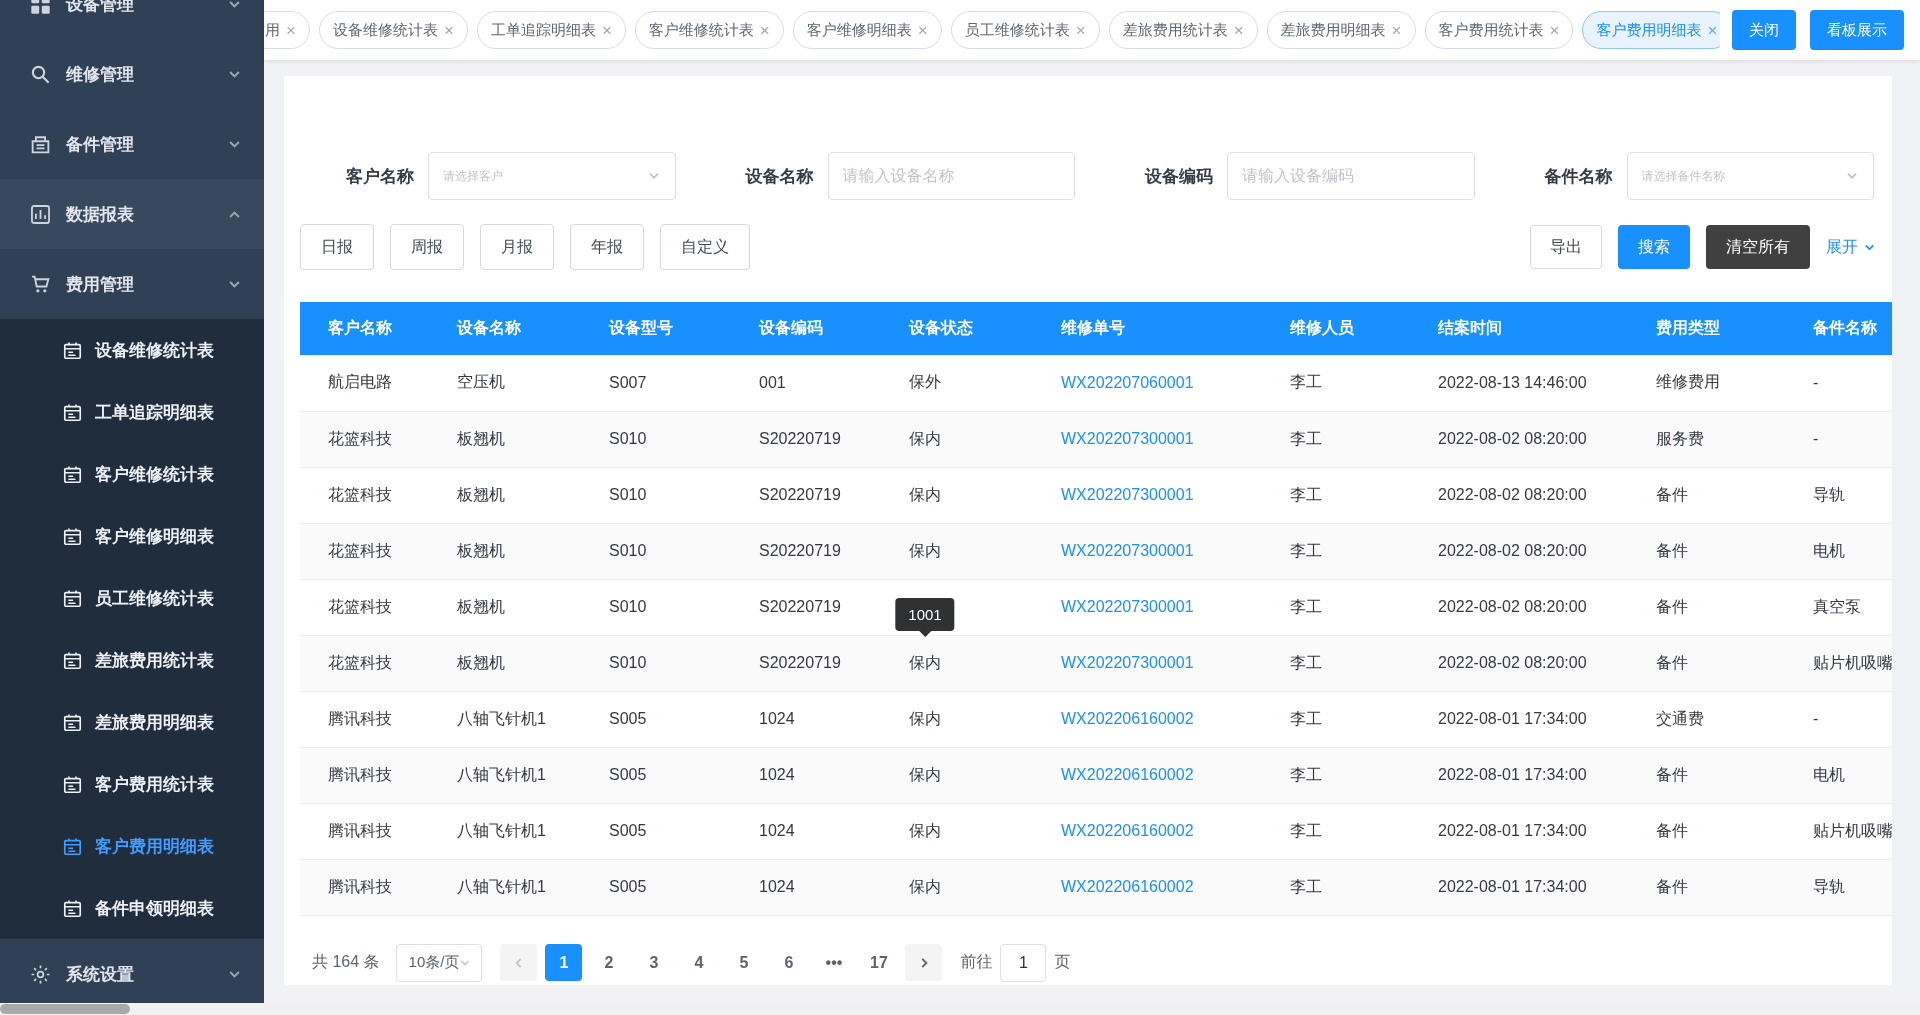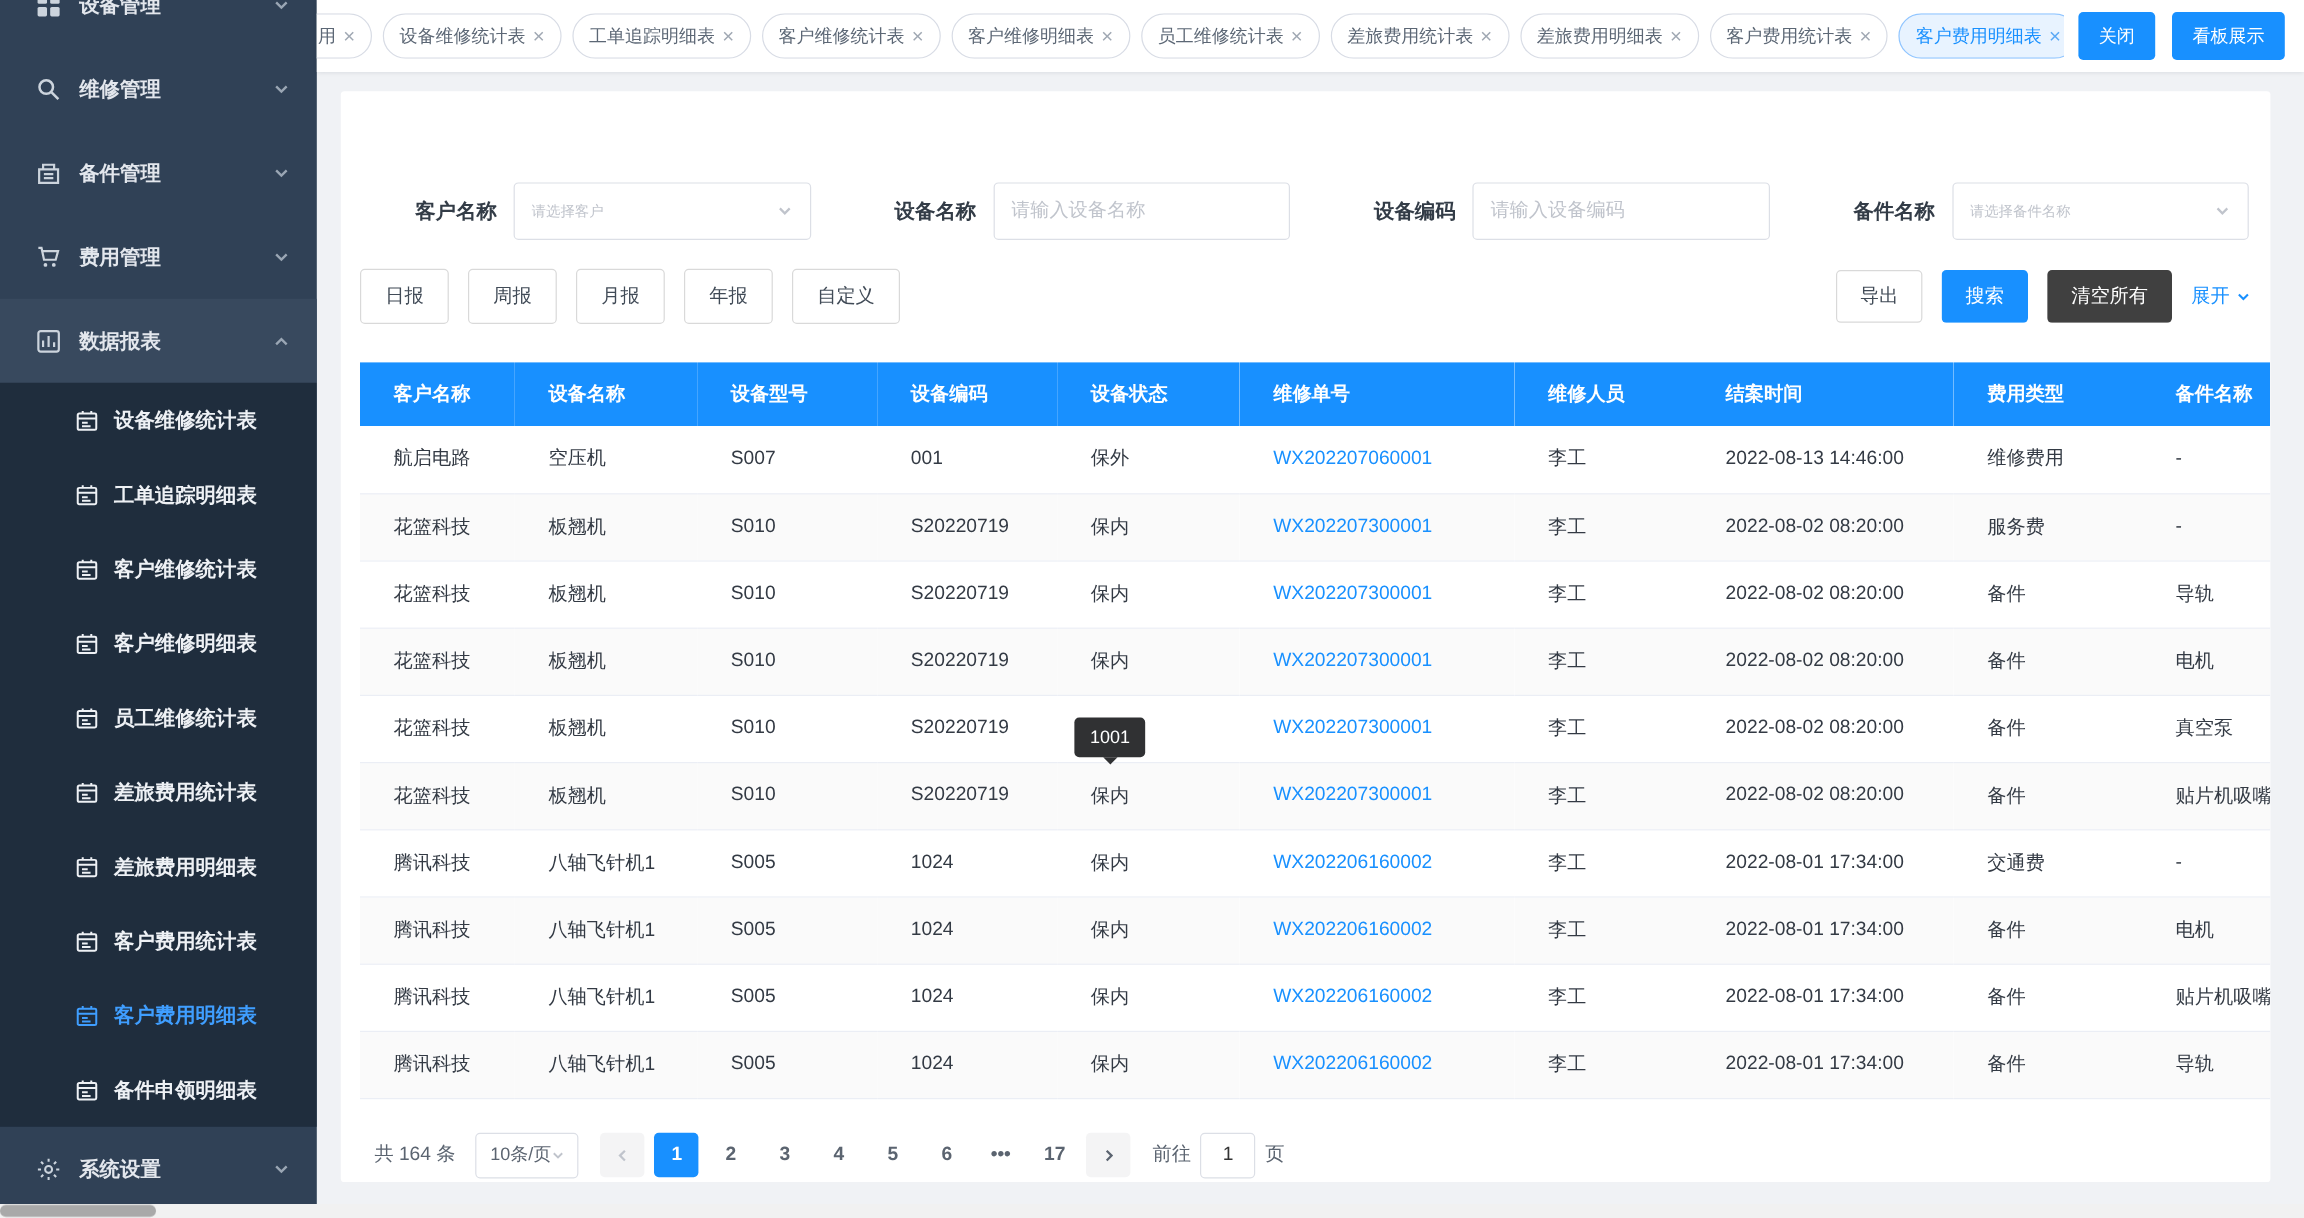--- a/index.html
+++ b/index.html
@@ -132,46 +132,46 @@
               <path d="M5 8.5h6M5 11h6"></path>
             </svg>
           </span>
           <span class="mi-label">备件管理</span>
           <span class="icn mi-chevron">
             <svg viewBox="0 0 12 12" fill="none" stroke="currentColor" stroke-width="1.6">
               <path d="M2.5 4l3.5 3.5L9.5 4"></path>
             </svg>
           </span>
         </div>
+        <div class="menu-item expanded">
+          <span class="icn mi-icon">
+            <svg viewBox="0 0 16 16" fill="none" stroke="currentColor" stroke-width="1.4">
+              <rect x="1.5" y="1.5" width="13" height="13" rx="1.5"></rect>
+              <path d="M4.5 11.5V7.5M8 11.5V4.5M11.5 11.5V8.5"></path>
+            </svg>
+          </span>
+          <span class="mi-label">数据报表</span>
+          <span class="icn mi-chevron">
+            <svg viewBox="0 0 12 12" fill="none" stroke="currentColor" stroke-width="1.6">
+              <path d="M2.5 8l3.5-3.5L9.5 8"></path>
+            </svg>
+          </span>
+        </div>
         <div class="menu-item">
           <span class="icn mi-icon">
             <svg viewBox="0 0 16 16" fill="none" stroke="currentColor" stroke-width="1.4">
               <path d="M1.5 2h2l1.6 7.5h7.4l1.5-5.5H4.2"></path>
               <circle cx="6" cy="12.8" r="1.2" fill="currentColor" stroke="none"></circle>
               <circle cx="11.3" cy="12.8" r="1.2" fill="currentColor" stroke="none"></circle>
             </svg>
           </span>
           <span class="mi-label">费用管理</span>
           <span class="icn mi-chevron">
             <svg viewBox="0 0 12 12" fill="none" stroke="currentColor" stroke-width="1.6">
               <path d="M2.5 4l3.5 3.5L9.5 4"></path>
-            </svg>
-          </span>
-        </div>
-        <div class="menu-item expanded">
-          <span class="icn mi-icon">
-            <svg viewBox="0 0 16 16" fill="none" stroke="currentColor" stroke-width="1.4">
-              <rect x="1.5" y="1.5" width="13" height="13" rx="1.5"></rect>
-              <path d="M4.5 11.5V7.5M8 11.5V4.5M11.5 11.5V8.5"></path>
-            </svg>
-          </span>
-          <span class="mi-label">数据报表</span>
-          <span class="icn mi-chevron">
-            <svg viewBox="0 0 12 12" fill="none" stroke="currentColor" stroke-width="1.6">
-              <path d="M2.5 8l3.5-3.5L9.5 8"></path>
             </svg>
           </span>
         </div>
       </nav>
     <nav id="submenu" class="submenu">
         <div class="submenu-item">
           <span class="icn cal-icon">
             <svg viewBox="0 0 16 16" fill="none" stroke="currentColor" stroke-width="1.4">
               <rect x="1.5" y="3" width="13" height="11.5" rx="1"></rect>
               <path d="M1.5 6.5h13M5 3V1.2M11 3V1.2M4.5 9.5h4M4.5 12h6"></path>

